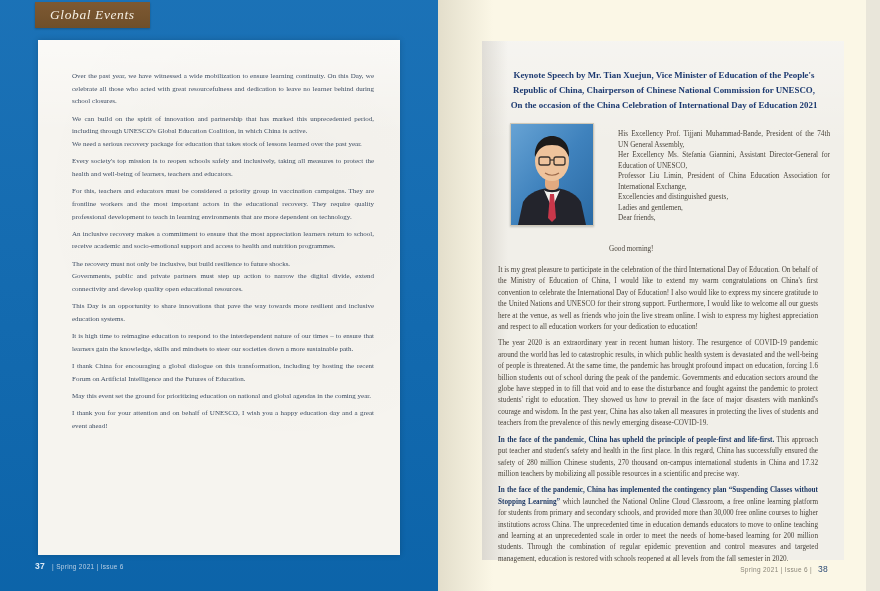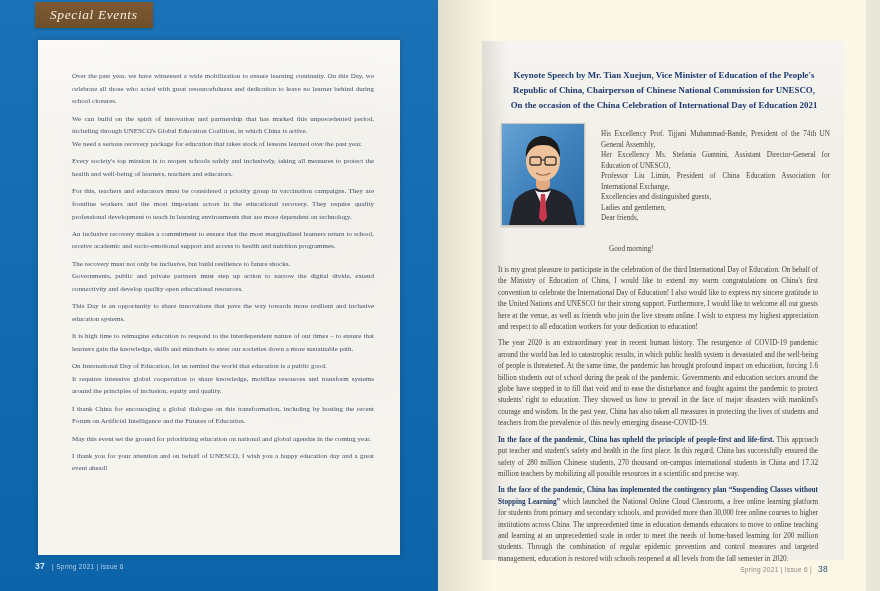--- a/index.html
+++ b/index.html
@@ -59,21 +59,21 @@
     background-image:linear-gradient(90deg,rgba(90,80,60,.14),rgba(0,0,0,0) 26px),
                      linear-gradient(180deg,rgba(255,255,255,.35),rgba(0,0,0,0) 20%);
     box-sizing:border-box;
     padding:27px 14px 0 16px;
   }
   .article-title{
     font-size:8.9px;font-weight:bold;line-height:15px;
     color:#1d3a70;text-align:center;white-space:pre-line;
     margin:0 0 10px 0;
   }
-  .photo-row{display:flex;margin-left:3px;}
+  .photo-row{display:flex;margin-left:12px;gap:8px;}
   .portrait{
     width:82px;height:101px;flex:0 0 auto;
     border:1px solid #cfc8b8;box-shadow:0 1px 2px rgba(0,0,0,.2);
     display:block;
   }
   .salutation{flex:1;margin-left:16px;padding-top:6px;}
   .salutation div{
     font-size:7.2px;line-height:10.5px;color:#4a443c;text-align:justify;
   }
   .greeting{
@@ -95,46 +95,44 @@
   }
   .footer-right .pagenum{font-size:8.5px;font-weight:normal;color:#2c4a74;}
 </style>
 </head>
 <body>
 
 <div class="spread">
 
   <div class="left-page">
     <div class="banner">
-      <span>Special Events</span>
+      <span>Global Events</span>
     </div>
 
     <div class="left-paper">
 
 
         <p>Over the past year, we have witnessed a wide mobilization to ensure learning continuity. On this Day, we celebrate all those who acted with great resourcefulness and dedication to leave no learner behind during school closures.</p>
 
         <p>We can build on the spirit of innovation and partnership that has marked this unprecedented period, including through UNESCO's Global Education Coalition, in which China is active.
 We need a serious recovery package for education that takes stock of lessons learned over the past year.</p>
 
         <p>Every society's top mission is to reopen schools safely and inclusively, taking all measures to protect the health and well-being of learners, teachers and educators.</p>
 
         <p>For this, teachers and educators must be considered a priority group in vaccination campaigns. They are frontline workers and the most important actors in the educational recovery. They require quality professional development to teach in learning environments that are more dependent on technology.</p>
 
-        <p>An inclusive recovery makes a commitment to ensure that the most marginalized learners return to school, receive academic and socio-emotional support and access to health and nutrition programmes.</p>
+        <p>An inclusive recovery makes a commitment to ensure that the most appreciation learners return to school, receive academic and socio-emotional support and access to health and nutrition programmes.</p>
 
         <p>The recovery must not only be inclusive, but build resilience to future shocks.
 Governments, public and private partners must step up action to narrow the digital divide, extend connectivity and develop quality open educational resources.</p>
 
         <p>This Day is an opportunity to share innovations that pave the way towards more resilient and inclusive education systems.</p>
 
         <p>It is high time to reimagine education to respond to the interdependent nature of our times – to ensure that learners gain the knowledge, skills and mindsets to steer our societies down a more sustainable path.</p>
 
-        <p>On International Day of Education, let us remind the world that education is a public good.
-It requires intensive global cooperation to share knowledge, mobilize resources and transform systems around the principles of inclusion, equity and quality.</p>
 
         <p>I thank China for encouraging a global dialogue on this transformation, including by hosting the recent Forum on Artificial Intelligence and the Futures of Education.</p>
 
         <p>May this event set the ground for prioritizing education on national and global agendas in the coming year.</p>
 
         <p>I thank you for your attention and on behalf of UNESCO, I wish you a happy education day and a great event ahead!</p>
       </div>
 
     <div class="footer-left">
       <span class="pagenum">37</span>

